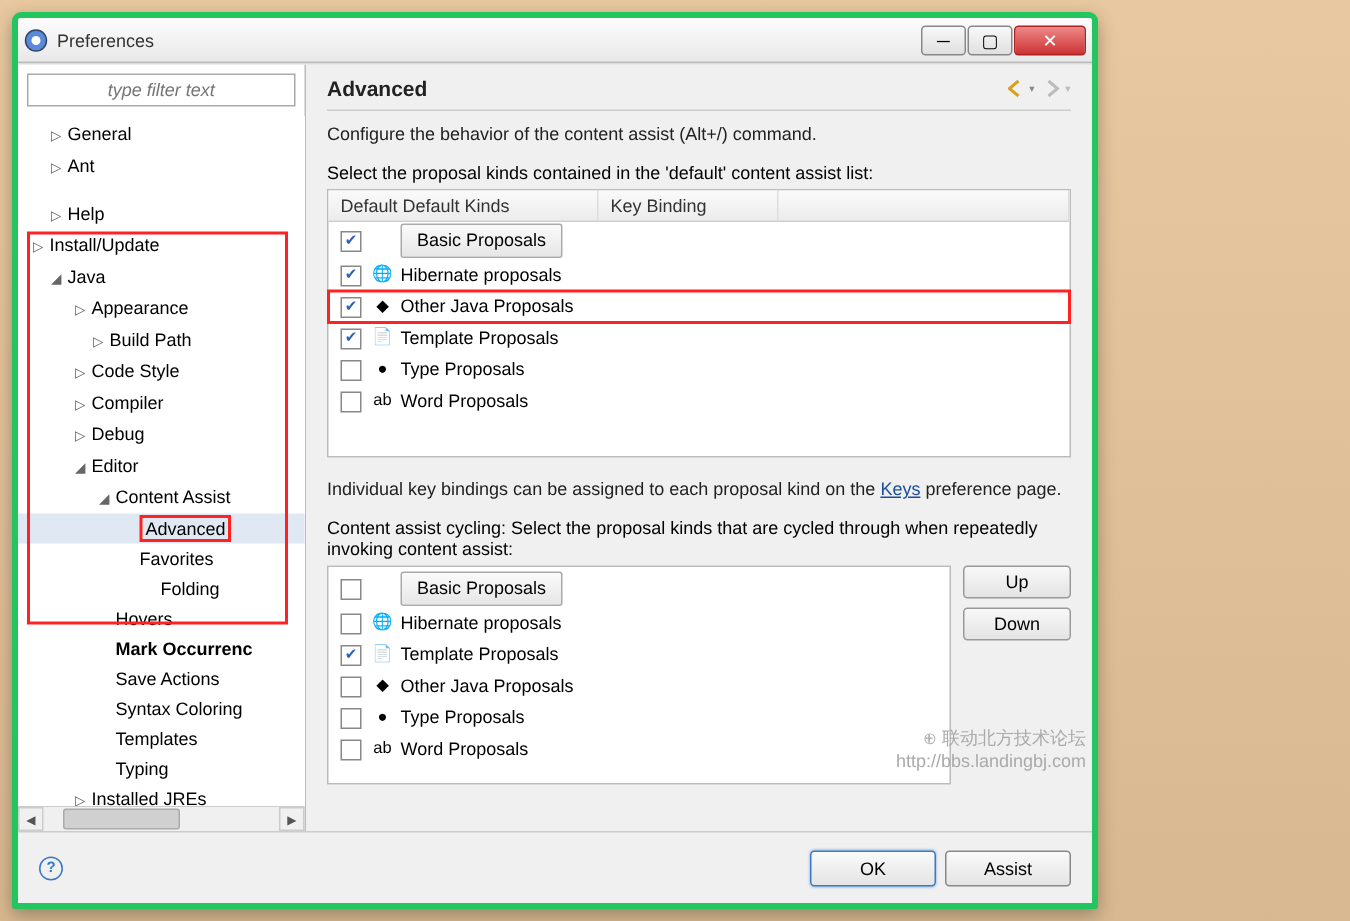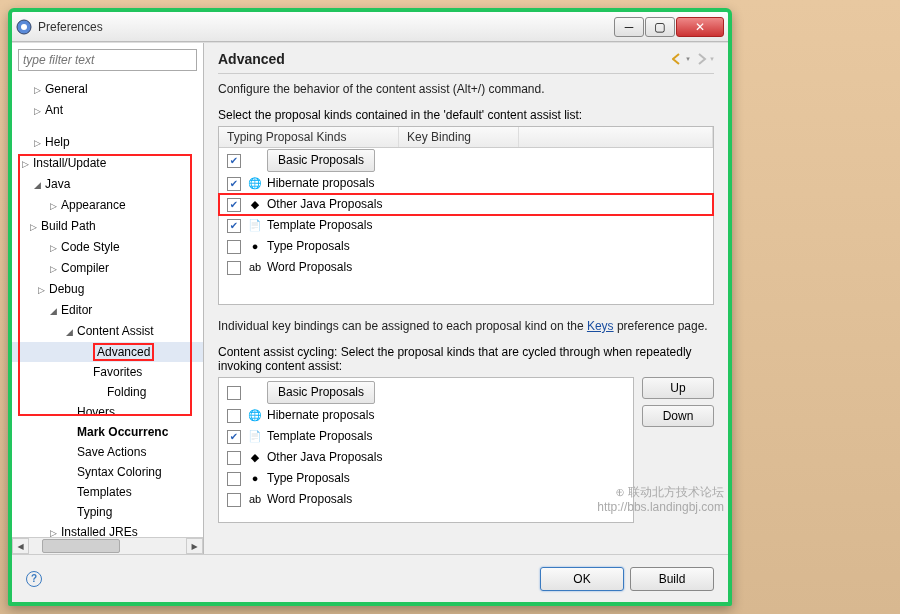--- a/index.html
+++ b/index.html
@@ -6,21 +6,21 @@
 body { margin: 0; background: linear-gradient(#e8c8a0, #d8b890); padding: 8px; }
 .window { width: 724px; height: 598px; background: #f0f0f0; border: 4px solid #22c55e; border-radius: 6px 6px 2px 2px; box-shadow: 0 4px 12px rgba(0,0,0,0.3); display: flex; flex-direction: column; overflow: hidden; }
 .titlebar { height: 30px; background: linear-gradient(#fdfdfd, #e8e8e8); display: flex; align-items: center; padding: 0 4px; border-bottom: 1px solid #bbb; }
 .titlebar .icon { width: 16px; height: 16px; margin-right: 6px; }
 .titlebar .title { flex: 1; color: #333; }
 .win-btns { display: flex; gap: 1px; }
 .win-btn { width: 30px; height: 20px; border: 1px solid #888; border-radius: 3px; display: flex; align-items: center; justify-content: center; background: linear-gradient(#f8f8f8,#e0e0e0); cursor: pointer; }
 .win-btn.close { width: 48px; background: linear-gradient(#e88,#c33); border-color: #a22; color: #fff; }
 .content { flex: 1; display: flex; border-top: 1px solid #ddd; overflow: hidden; }
 .sidebar { width: 192px; border-right: 1px solid #bbb; display: flex; flex-direction: column; background: #fff; }
-.filter-box { margin: 6px; border: 1px solid #aaa; padding: 3px 4px; color: #999; font-style: italic; background: #fff; }
+.filter-box { margin: 6px; border: 1px solid #aaa; padding: 3px 4px; color: #999; font-style: italic; background: #fff; text-align: center; }
 .tree { flex: 1; overflow: auto; padding: 2px 0; font-size: 12px; background: #fff; position: relative; }
 .tree-item { white-space: nowrap; padding: 1px 0 1px 4px; cursor: pointer; line-height: 18px; }
 .tree-item .expander { display: inline-block; width: 11px; text-align: center; color: #666; font-size: 9px; margin-right: 2px; }
 .tree-item.sel { background: #e0e8f4; }
 .scrollbar-h { height: 17px; background: #f0f0f0; border-top: 1px solid #ccc; display: flex; }
 .sb-arrow { width: 17px; border: 1px solid #ccc; display: flex; align-items: center; justify-content: center; font-size: 8px; color: #555; }
 .sb-track { flex: 1; position: relative; }
 .sb-thumb { position: absolute; left: 8%; width: 50%; top: 1px; bottom: 1px; background: #d0d0d0; border: 1px solid #aaa; border-radius: 2px; }
 .main { flex: 1; display: flex; flex-direction: column; padding: 8px 0 0 14px; position: relative; }
 .heading-row { display: flex; align-items: center; padding-right: 14px; }
@@ -73,24 +73,24 @@
     <div class="sidebar">
       <input class="filter-box" placeholder="type filter text" style="">
       <div class="tree" id="tree">
         <div class="red-box-1" style="left:6px; top:77px; width:174px; height:262px;"></div>
       <div class="tree-item" style="padding-left: 20px;"><span class="expander">▷</span><span>General</span></div>
           <div class="tree-item" style="padding-left: 20px;"><span class="expander">▷</span><span>Ant</span></div>
           <div class="tree-item" style="padding-left: 20px; margin-top: 11px;"><span class="expander">▷</span><span>Help</span></div>
           <div class="tree-item" style="padding-left: 8px;"><span class="expander">▷</span><span>Install/Update</span></div>
           <div class="tree-item" style="padding-left: 20px;"><span class="expander">◢</span><span>Java</span></div>
           <div class="tree-item" style="padding-left: 36px;"><span class="expander">▷</span><span>Appearance</span></div>
-          <div class="tree-item" style="padding-left: 16px;"><span class="expander">▷</span><span>Build Path</span></div>
+          <div class="tree-item" style="padding-left: 48px;"><span class="expander">▷</span><span>Build Path</span></div>
           <div class="tree-item" style="padding-left: 36px;"><span class="expander">▷</span><span>Code Style</span></div>
           <div class="tree-item" style="padding-left: 36px;"><span class="expander">▷</span><span>Compiler</span></div>
-          <div class="tree-item" style="padding-left: 24px;"><span class="expander">▷</span><span>Debug</span></div>
+          <div class="tree-item" style="padding-left: 36px;"><span class="expander">▷</span><span>Debug</span></div>
           <div class="tree-item" style="padding-left: 36px;"><span class="expander">◢</span><span>Editor</span></div>
           <div class="tree-item" style="padding-left: 52px;"><span class="expander">◢</span><span>Content Assist</span></div>
           <div class="tree-item sel" style="padding-left: 68px;"><span class="expander"></span><span class="hl-red" style="padding: 0px 2px;">Advanced</span></div>
           <div class="tree-item" style="padding-left: 68px;"><span class="expander"></span><span>Favorites</span></div>
           <div class="tree-item" style="padding-left: 82px;"><span class="expander"></span><span>Folding</span></div>
           <div class="tree-item" style="padding-left: 52px;"><span class="expander"></span><span>Hovers</span></div>
           <div class="tree-item" style="padding-left: 52px; font-weight: bold;"><span class="expander"></span><span>Mark Occurrenc</span></div>
           <div class="tree-item" style="padding-left: 52px;"><span class="expander"></span><span>Save Actions</span></div>
           <div class="tree-item" style="padding-left: 52px;"><span class="expander"></span><span>Syntax Coloring</span></div>
           <div class="tree-item" style="padding-left: 52px;"><span class="expander"></span><span>Templates</span></div>
@@ -123,21 +123,21 @@
               <span style="font-size:7px;color:#bbb">▾</span>
             </div>
         </div>
       </div>
       <div class="hr"></div>
       <div class="scroll-area">
         <div class="desc">Configure the behavior of the content assist (Alt+/) command.</div>
         <div class="sub-label">Select the proposal kinds contained in the 'default' content assist list:</div>
         <div class="table" style="margin-bottom:14px;">
           <div class="thead">
-            <div class="th c1">Typing Proposal Kinds</div>
+            <div class="th c1">Default Default Kinds</div>
             <div class="th c2">Key Binding</div>
             <div class="th" style="flex:1"></div>
           </div>
           <div class="tbody" id="tbl1" style="padding-bottom:26px;">
               <div class="row">
                 <span class="cb">✔</span>
                 <span class="ico"></span>
                 <span class="btn-look">Basic Proposals</span>
               </div>
               <div class="row">
@@ -215,15 +215,15 @@
       <div class="watermark">
         <div>⊕ <span>联动北方技术论坛</span></div>
         <div>http://bbs.landingbj.com</div>
       </div>
     </div>
   </div>
   <div class="footer">
     <div class="help">?</div>
     <div class="spacer-flex"></div>
     <div class="dlg-btn primary">OK</div>
-    <div class="dlg-btn">Build</div>
+    <div class="dlg-btn">Assist</div>
   </div>
 </div>
 
 </body></html>

